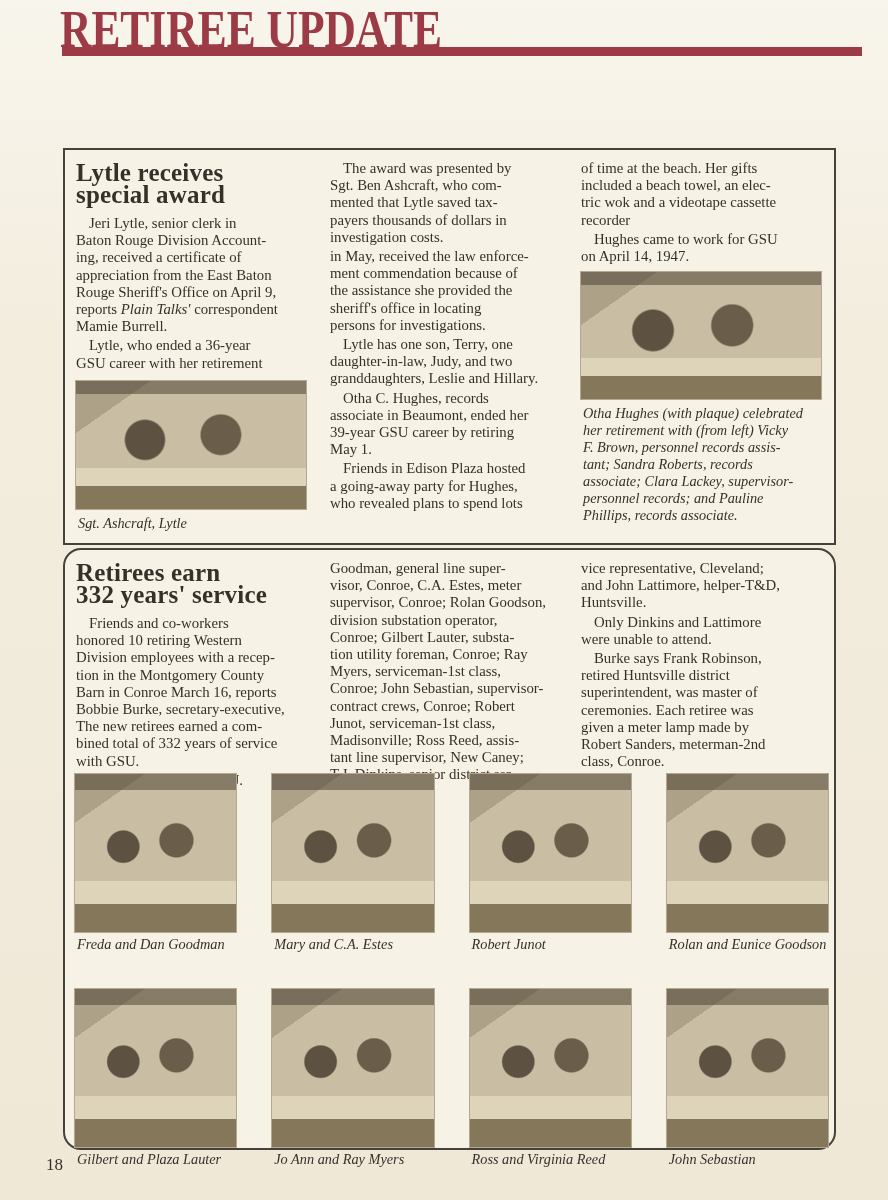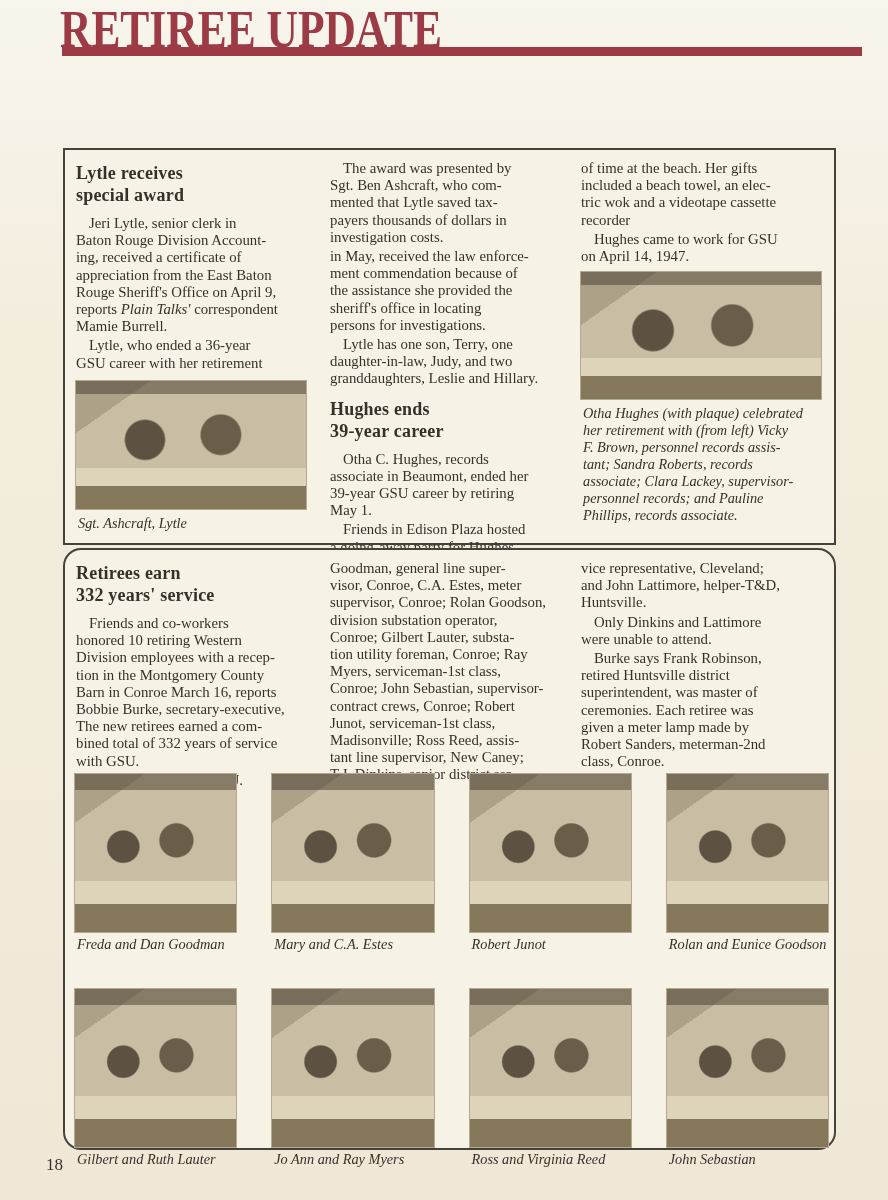--- a/index.html
+++ b/index.html
@@ -24,21 +24,21 @@
     border:2px solid #45423b;box-sizing:border-box;
     background:#f6f2e6;
   }
   #box-lytle{top:148px;height:397px;}
   #box-retirees{top:548px;height:602px;border-radius:18px;}
   .col{position:absolute;top:10px;width:252px;}
   .col1{left:11px;}
   .col2{left:265px;}
   .col3{left:516px;}
   .headline{
-    font-size:18px;line-height:22px;font-weight:bold;
+    font-size:25px;line-height:22px;font-weight:bold;
     white-space:pre-line;margin:2px 0 9px 0;letter-spacing:.2px;
   }
   .headline.inner{margin-top:10px;}
   .para{
     font-size:14.8px;line-height:17.2px;white-space:pre-line;
     margin:0 0 2px 0;
   }
   .indent{text-indent:13px;}
   .ital{font-style:italic;}
   .photo{
@@ -98,22 +98,20 @@
 payers thousands of dollars in
 investigation costs.</div>
     <div class="para">in May, received the law enforce-
 ment commendation because of
 the assistance she provided the
 sheriff's office in locating
 persons for investigations.</div>
     <div class="para indent">Lytle has one son, Terry, one
 daughter-in-law, Judy, and two
 granddaughters, Leslie and Hillary.</div>
-    <div class="headline inner">Hughes ends
-39-year career</div>
     <div class="para indent">Otha C. Hughes, records
 associate in Beaumont, ended her
 39-year GSU career by retiring
 May 1.</div>
     <div class="para indent">Friends in Edison Plaza hosted
 a going-away party for Hughes,
 who revealed plans to spend lots</div>
   </div>
   <div class="col col3">
     <div class="para">of time at the beach. Her gifts
@@ -190,21 +188,21 @@
     <div class="cell">
       <div class="photo grid-photo"></div>
       <div class="caption grid-caption">Robert Junot</div>
     </div>
     <div class="cell">
       <div class="photo grid-photo"></div>
       <div class="caption grid-caption">Rolan and Eunice Goodson</div>
     </div>
     <div class="cell">
       <div class="photo grid-photo"></div>
-      <div class="caption grid-caption">Gilbert and Ruth Lauter</div>
+      <div class="caption grid-caption">Gilbert and Plaza Lauter</div>
     </div>
     <div class="cell">
       <div class="photo grid-photo"></div>
       <div class="caption grid-caption">Jo Ann and Ray Myers</div>
     </div>
     <div class="cell">
       <div class="photo grid-photo"></div>
       <div class="caption grid-caption">Ross and Virginia Reed</div>
     </div>
     <div class="cell">

